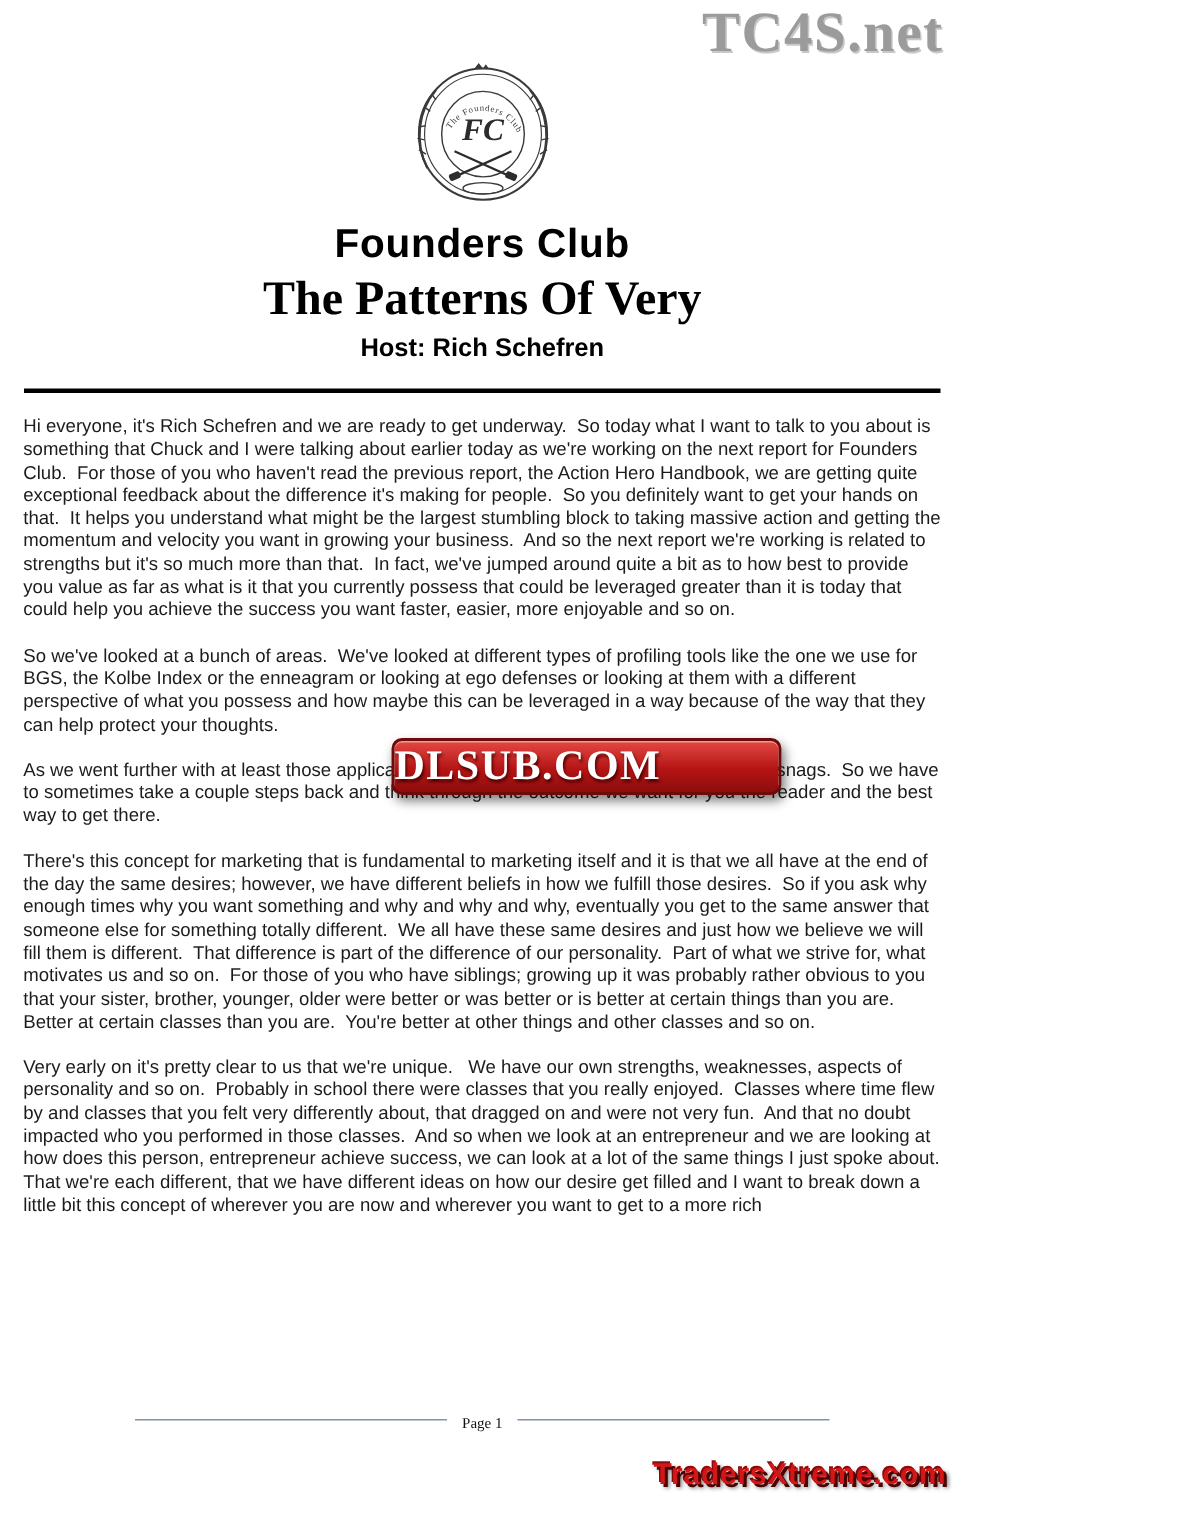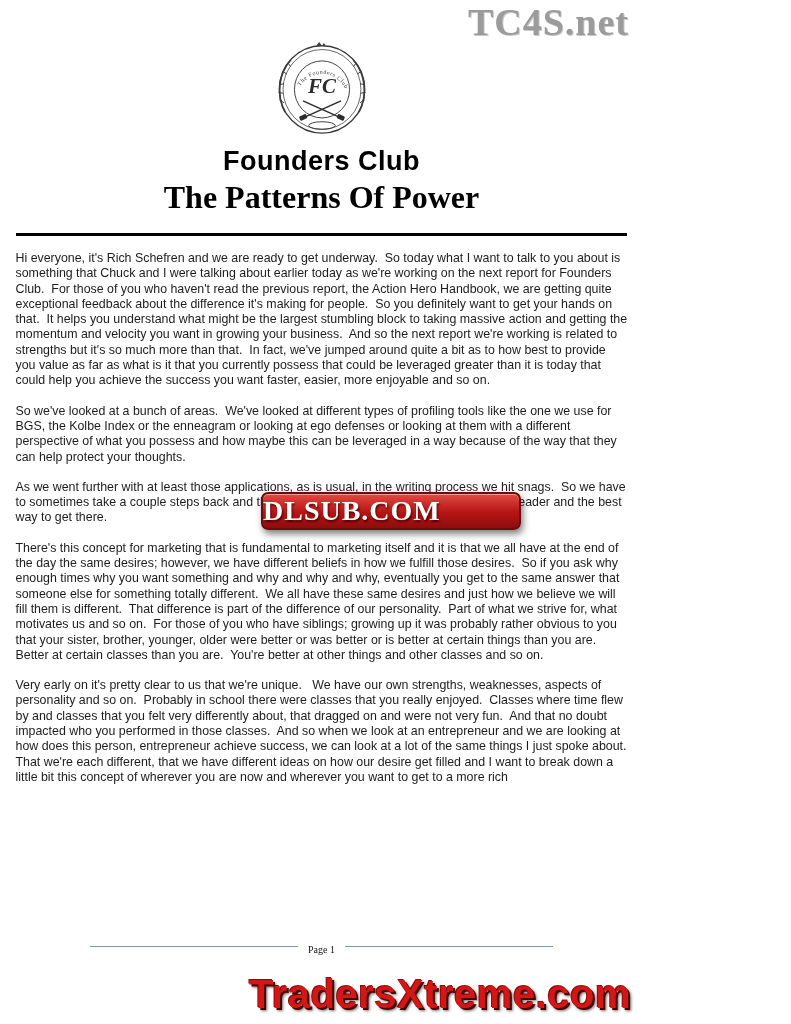--- a/index.html
+++ b/index.html
@@ -66,21 +66,21 @@
     display:flex;align-items:center;
   }
   .footer-line{flex:1;border-top:1px solid #7e94aa;}
   .page-label{
     padding:6px 10px 0 10px;
     font-family:"Liberation Serif",serif;
     font-size:10px;color:#111;
   }
   .tradersxtreme-watermark{
     position:absolute;top:972px;right:12px;
-    font-weight:bold;font-size:40px;
+    font-weight:bold;font-size:20px;
     color:#d31616;
     letter-spacing:0.5px;
     text-shadow:2px 2px 0 #4a0202, 3px 3px 3px rgba(0,0,0,0.55), -1px -1px 0 #8e0b0b;
   }
   .logo-svg text{font-family:"Liberation Serif",serif;}
 </style>
 </head>
 <body>
 
 <div class="page">
@@ -115,22 +115,23 @@
         <line x1="40" y1="64" x2="80" y2="82"></line>
       </g>
       <rect x="36" y="79" width="8" height="5" rx="1.5" fill="#2c2c2c" transform="rotate(-24 40 81)"></rect>
       <rect x="76" y="79" width="8" height="5" rx="1.5" fill="#2c2c2c" transform="rotate(24 80 81)"></rect>
       <ellipse cx="60" cy="90" rx="14" ry="4" fill="none" stroke="#3a3a3a" stroke-width="1"></ellipse>
     </svg>
   </div>
 
   <div class="club-name">Founders Club</div>
 
-  <div class="doc-title">The Patterns Of Power</div>
+  <div class="doc-title">The Patterns Of Very</div>
 
+  <div class="host-line">Host:  Rich Schefren</div>
 
   <hr class="header-rule">
 
   <div class="content">
       <p class="body-para">Hi everyone, it's Rich Schefren and we are ready to get underway.  So today what I want to talk to you about is something that Chuck and I were talking about earlier today as we're working on the next report for Founders Club.  For those of you who haven't read the previous report, the Action Hero Handbook, we are getting quite exceptional feedback about the difference it's making for people.  So you definitely want to get your hands on that.  It helps you understand what might be the largest stumbling block to taking massive action and getting the momentum and velocity you want in growing your business.  And so the next report we're working is related to strengths but it's so much more than that.  In fact, we've jumped around quite a bit as to how best to provide you value as far as what is it that you currently possess that could be leveraged greater than it is today that could help you achieve the success you want faster, easier, more enjoyable and so on.</p>
       <p class="body-para">So we've looked at a bunch of areas.  We've looked at different types of profiling tools like the one we use for BGS, the Kolbe Index or the enneagram or looking at ego defenses or looking at them with a different perspective of what you possess and how maybe this can be leveraged in a way because of the way that they can help protect your thoughts.</p>
       <p class="body-para">As we went further with at least those applications, as is usual, in the writing process we hit snags.  So we have to sometimes take a couple steps back and think through the outcome we want for you the reader and the best way to get there.</p>
       <p class="body-para">There's this concept for marketing that is fundamental to marketing itself and it is that we all have at the end of the day the same desires; however, we have different beliefs in how we fulfill those desires.  So if you ask why enough times why you want something and why and why and why, eventually you get to the same answer that someone else for something totally different.  We all have these same desires and just how we believe we will fill them is different.  That difference is part of the difference of our personality.  Part of what we strive for, what motivates us and so on.  For those of you who have siblings; growing up it was probably rather obvious to you that your sister, brother, younger, older were better or was better or is better at certain things than you are.  Better at certain classes than you are.  You're better at other things and other classes and so on.</p>
       <p class="body-para">Very early on it's pretty clear to us that we're unique.   We have our own strengths, weaknesses, aspects of personality and so on.  Probably in school there were classes that you really enjoyed.  Classes where time flew by and classes that you felt very differently about, that dragged on and were not very fun.  And that no doubt impacted who you performed in those classes.  And so when we look at an entrepreneur and we are looking at how does this person, entrepreneur achieve success, we can look at a lot of the same things I just spoke about.  That we're each different, that we have different ideas on how our desire get filled and I want to break down a little bit this concept of wherever you are now and wherever you want to get to a more rich</p>
     </div>

